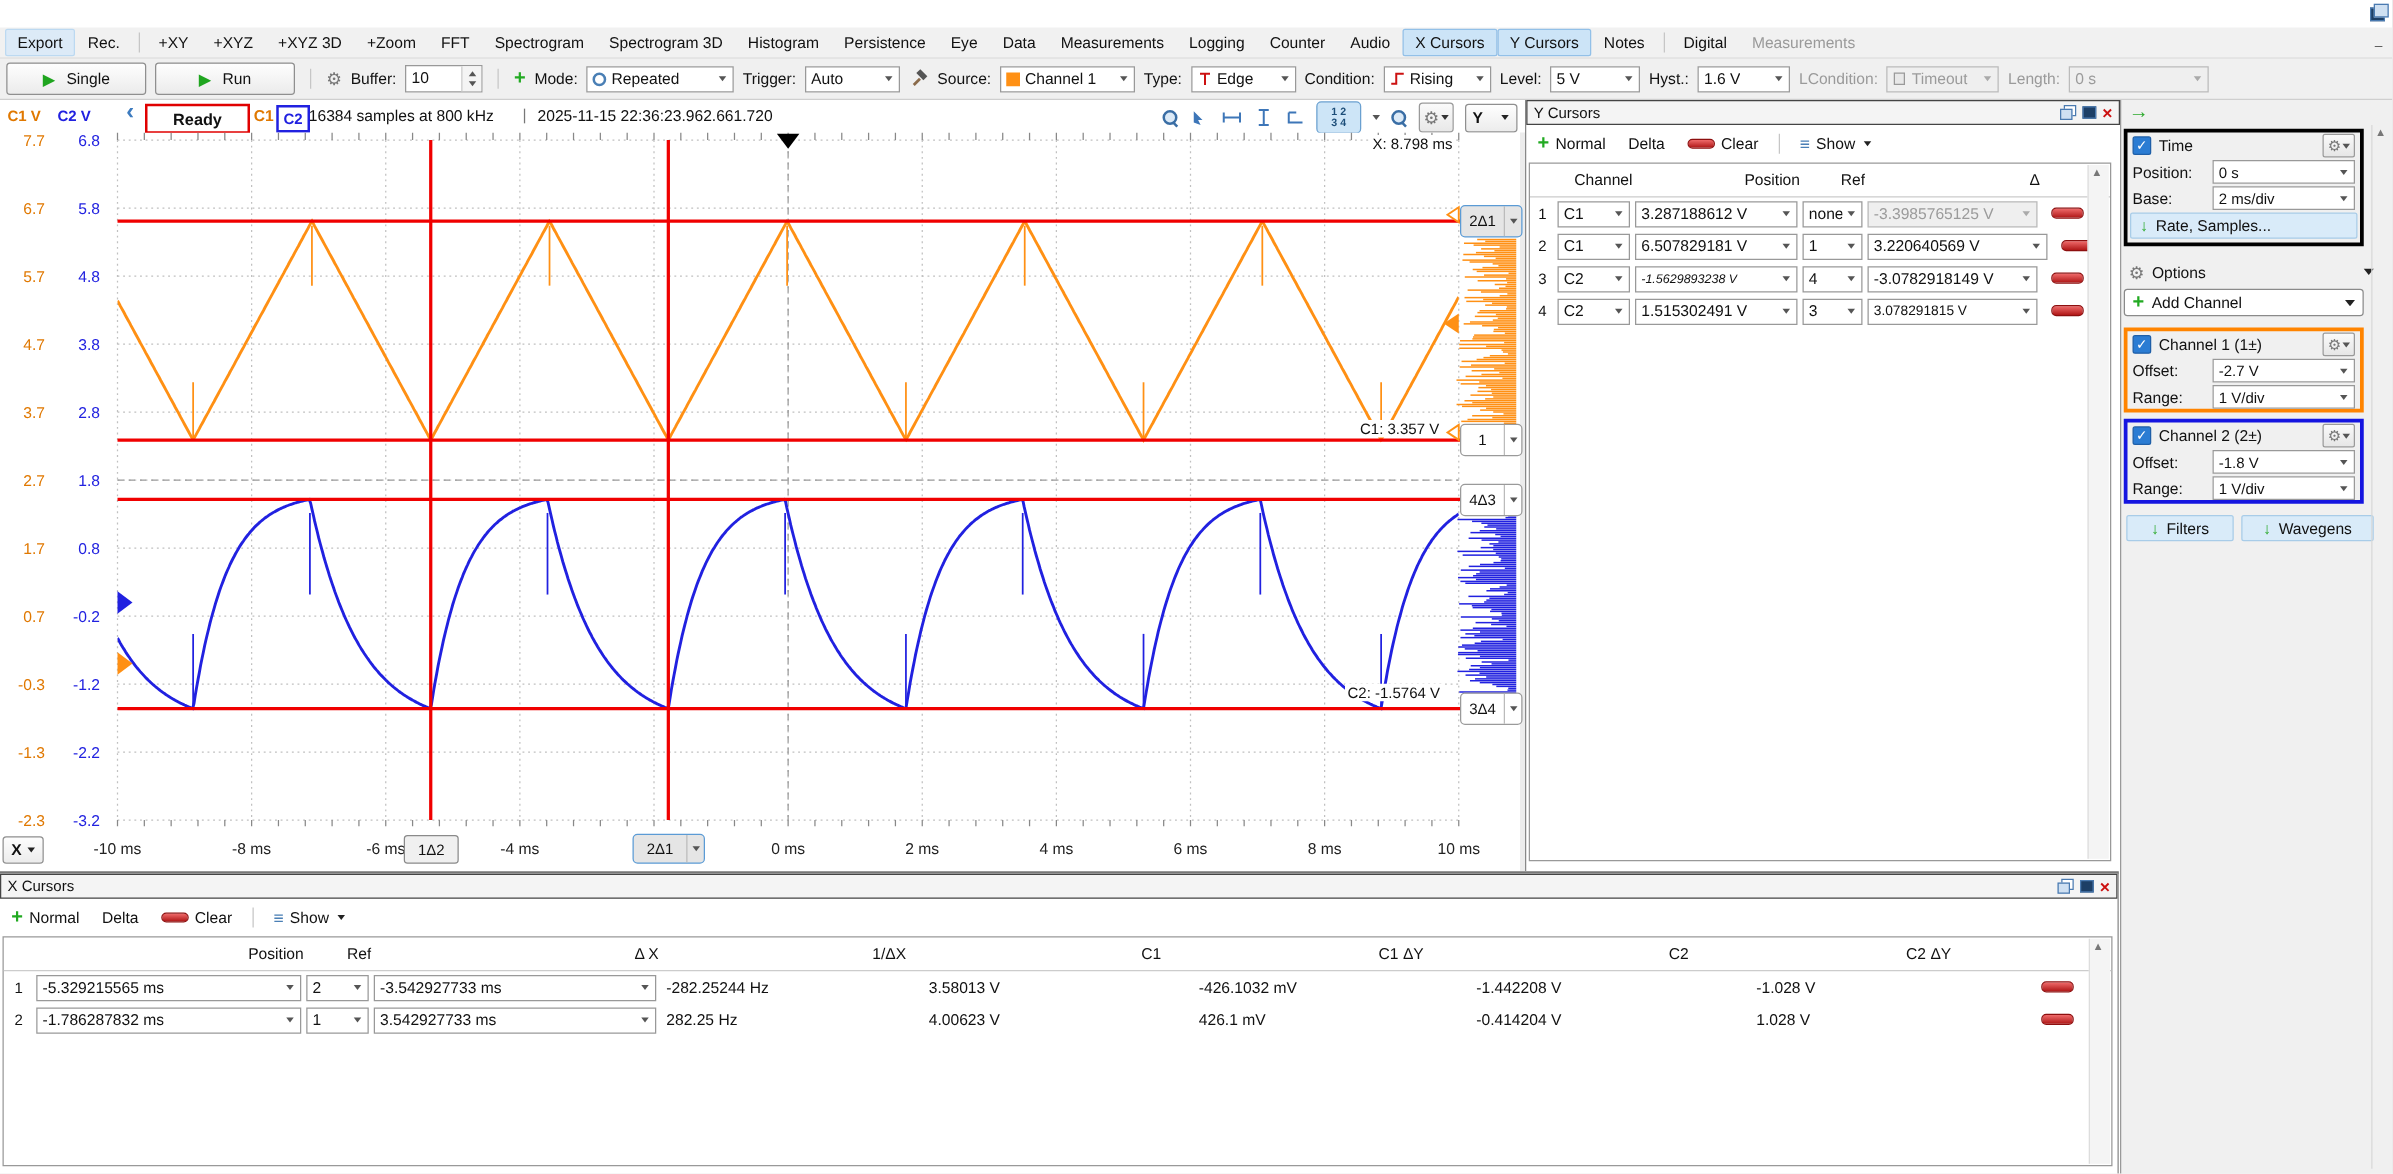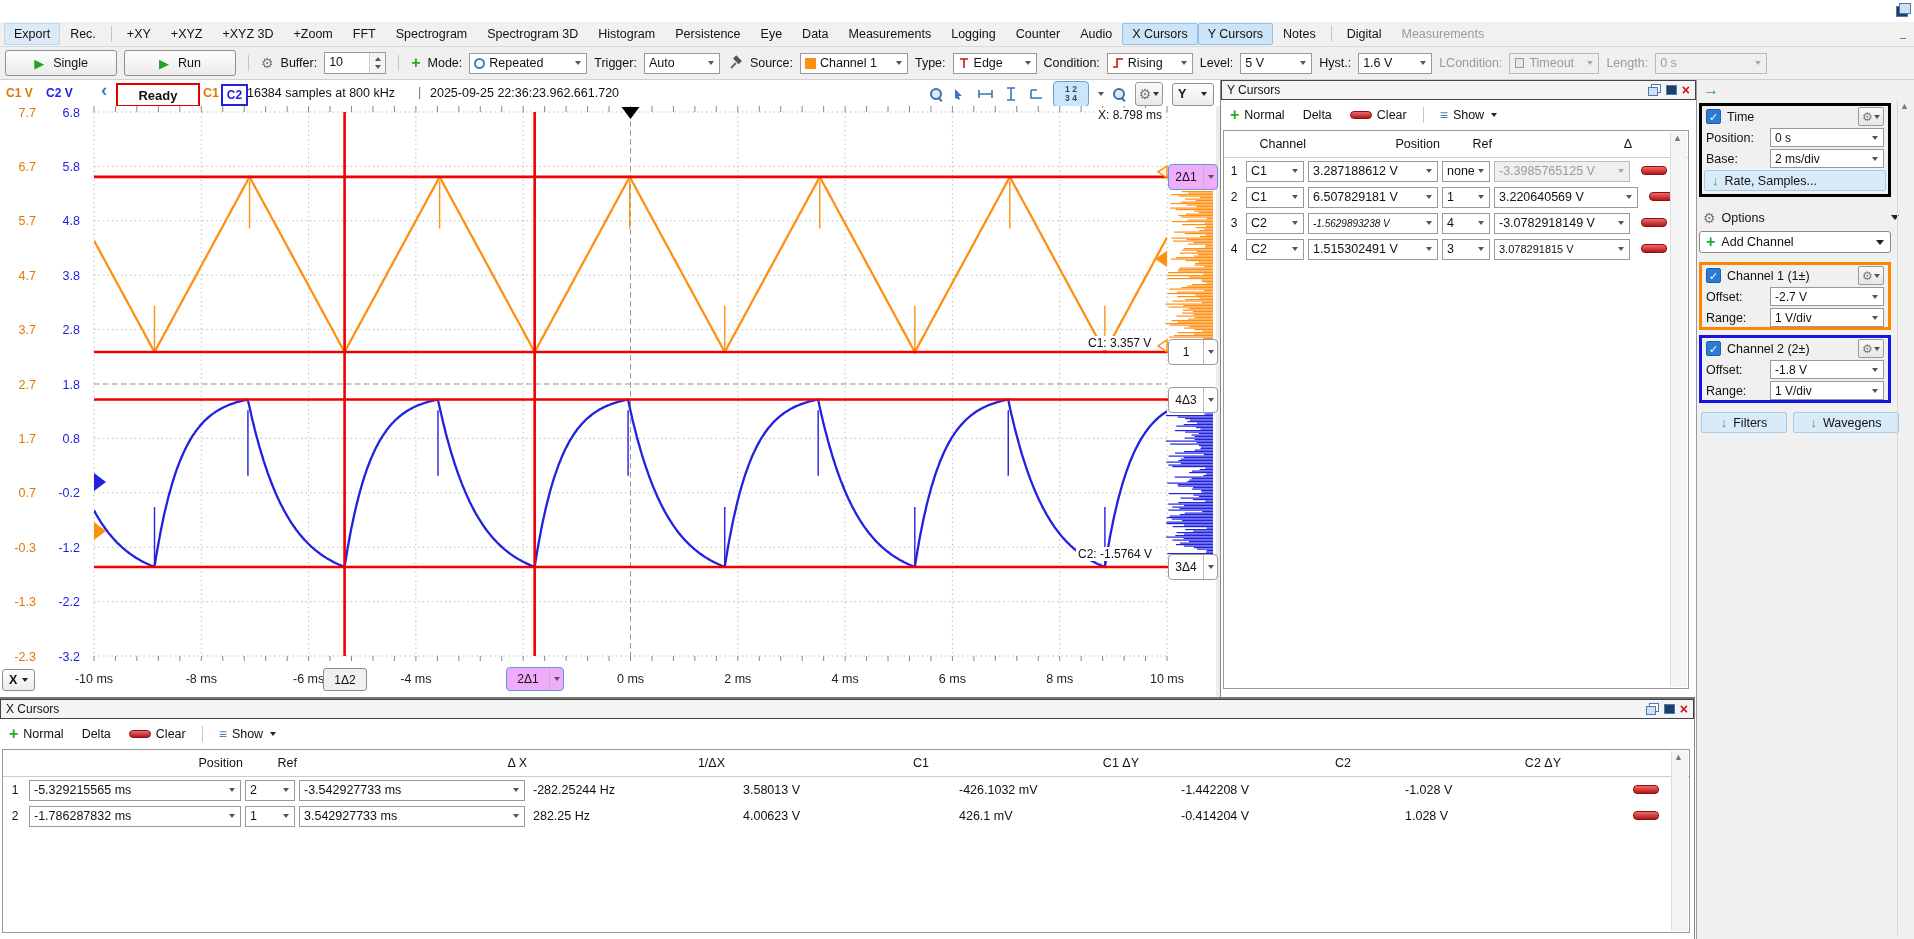--- a/index.html
+++ b/index.html
@@ -44,21 +44,21 @@
   .plot-icons{position:absolute;right:6px;top:3px;display:flex;align-items:center;gap:9px;height:22px;}
   .magnifier{position:relative;width:13px;height:13px;}
   .magnifier .lens{position:absolute;left:0;top:0;width:8px;height:8px;border:2px solid #3a6ea5;border-radius:50%;background:#dceaf7;}
   .magnifier .handle{position:absolute;left:9px;top:9px;width:5px;height:2px;background:#3a6ea5;transform:rotate(45deg);transform-origin:0 0;}
   .btn1234{display:flex;flex-direction:column;align-items:center;justify-content:center;width:34px;height:24px;background:#cde5f7;border:1px solid #6aa0d0;border-radius:4px;font-size:8.5px;color:#1d4e79;line-height:1.1;font-weight:bold;}
   .ybtn{display:flex;align-items:center;gap:5px;width:42px;height:23px;background:linear-gradient(#fefefe,#ececec);border:1px solid #8f8f8f;border-radius:3px;padding:0 5px;box-sizing:border-box;font-weight:bold;}
   .gearbtn{display:flex;align-items:center;width:26px;height:22px;background:linear-gradient(#fafafa,#e8e8e8);border:1px solid #9a9a9a;border-radius:3px;justify-content:center;gap:2px;}
   .edgebtn{position:absolute;display:flex;align-items:center;height:26px;background:#fff;border:1px solid #9a9a9a;border-radius:4px;font-size:12px;box-sizing:border-box;}
   .edgebtn .lbl{flex:1;text-align:center;padding:0 4px;}
   .edgebtn .dd{width:13px;align-self:stretch;display:flex;align-items:center;justify-content:center;border-left:1px solid #bbb;}
-  .edgebtn.sel{background:#f0abfc;border-color:#5b9bd5;justify-content:flex-end;}
+  .edgebtn.sel{background:#e5e5e5;border-color:#5b9bd5;justify-content:flex-end;}
   .readout{position:absolute;background:#fff;padding:0 2px;font-size:12px;white-space:nowrap;}
   .axisbtn{position:absolute;display:flex;align-items:center;gap:5px;height:22px;background:linear-gradient(#fdfdfd,#ececec);border:1px solid #8f8f8f;border-radius:3px;padding:0 6px;box-sizing:border-box;font-weight:bold;}
   .curbtnA{position:absolute;display:flex;align-items:center;justify-content:center;height:23px;background:#f0f0f0;border:1px solid #8a8a8a;border-radius:3px;font-size:12px;box-sizing:border-box;}
   .rstrip{position:absolute;right:0;top:26px;width:4px;height:591px;background:#ececec;}
   
   .panel-title{position:absolute;left:0;top:0;right:0;height:20px;background:#f4f4f4;border:1px solid #444;box-sizing:border-box;display:flex;align-items:center;padding:0 5px;font-size:12px;}
   .ptitle-icons{margin-left:auto;display:flex;align-items:center;gap:5px;}
   .wi-casc{position:relative;width:13px;height:12px;}
   .wi-casc .a{position:absolute;right:0;top:0;width:8px;height:7px;border:1px solid #4a7ab0;background:#fff;}
   .wi-casc .b{position:absolute;left:0;bottom:0;width:8px;height:7px;border:1px solid #4a7ab0;background:#cfe0f2;}
@@ -221,21 +221,21 @@
     <span class="st-abs ico" style="left:101px;top:0px;color:#3d7bbf;font-weight:bold;font-size:19px">‹</span>
     <div class="readybox">
         <span>Ready</span>
       </div>
     <span class="st-abs" style="left:203px;top:6px;color:#e07800;font-weight:bold;font-size:12.5px">C1</span>
     <div class="c2box">
         <span>C2</span>
       </div>
     <span class="st-abs" style="left:247px;top:6px">16384 samples at 800 kHz</span>
     <span class="st-abs" style="left:418px;top:5px;color:#777">|</span>
-    <span class="st-abs" style="left:430px;top:6px">2025-09-25 22:36:23.962.661.720</span>
+    <span class="st-abs" style="left:430px;top:6px">2025-11-15 22:36:23.962.661.720</span>
 
     <div class="plot-icons">
       <span class="magnifier">
           <span class="lens"></span>
           <span class="handle"></span>
         </span>
       <svg width="16" height="16">
           <path d="M3 12 L3 3 L10 10 L6.5 10 L8.5 14 Z" fill="#3d76b8"></path>
         </svg>
       <svg width="17" height="16">

